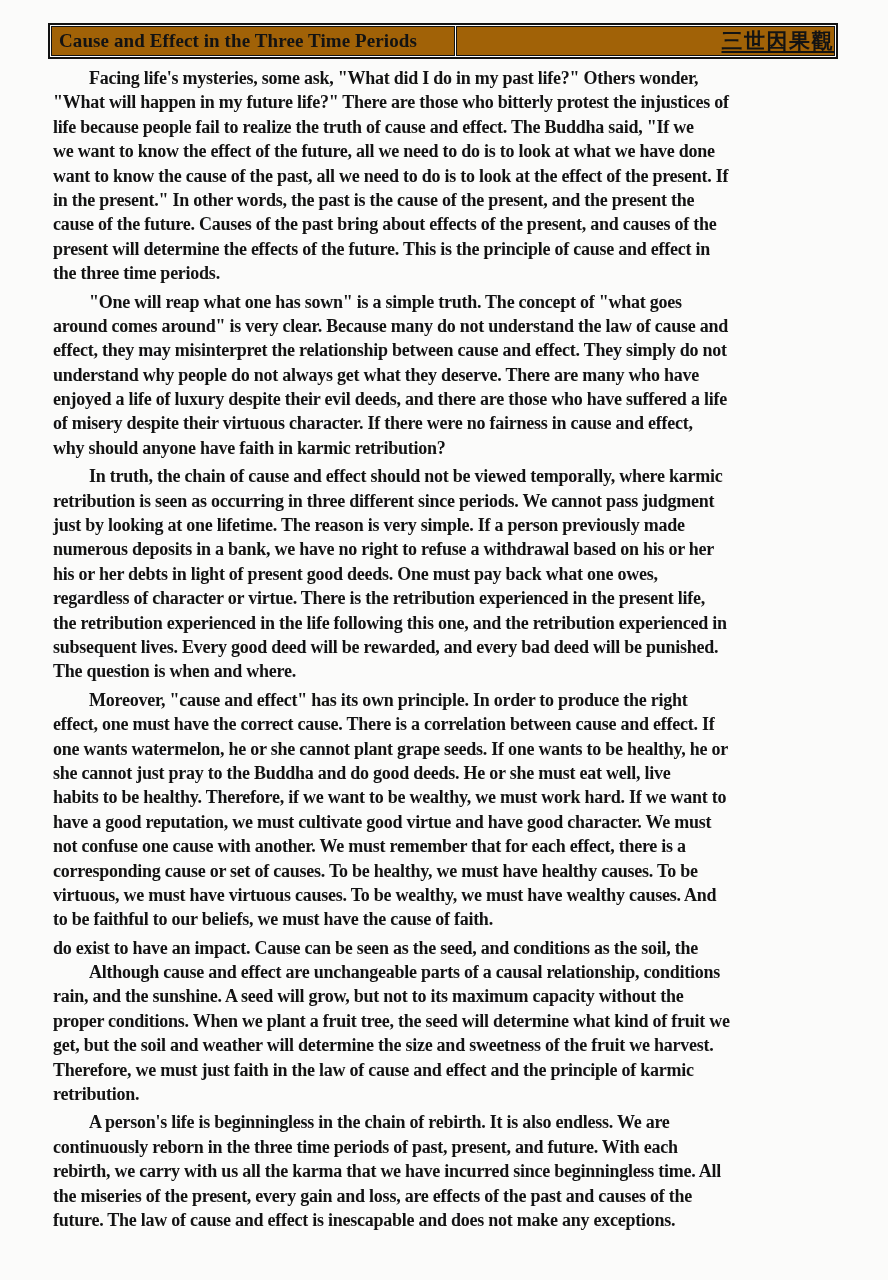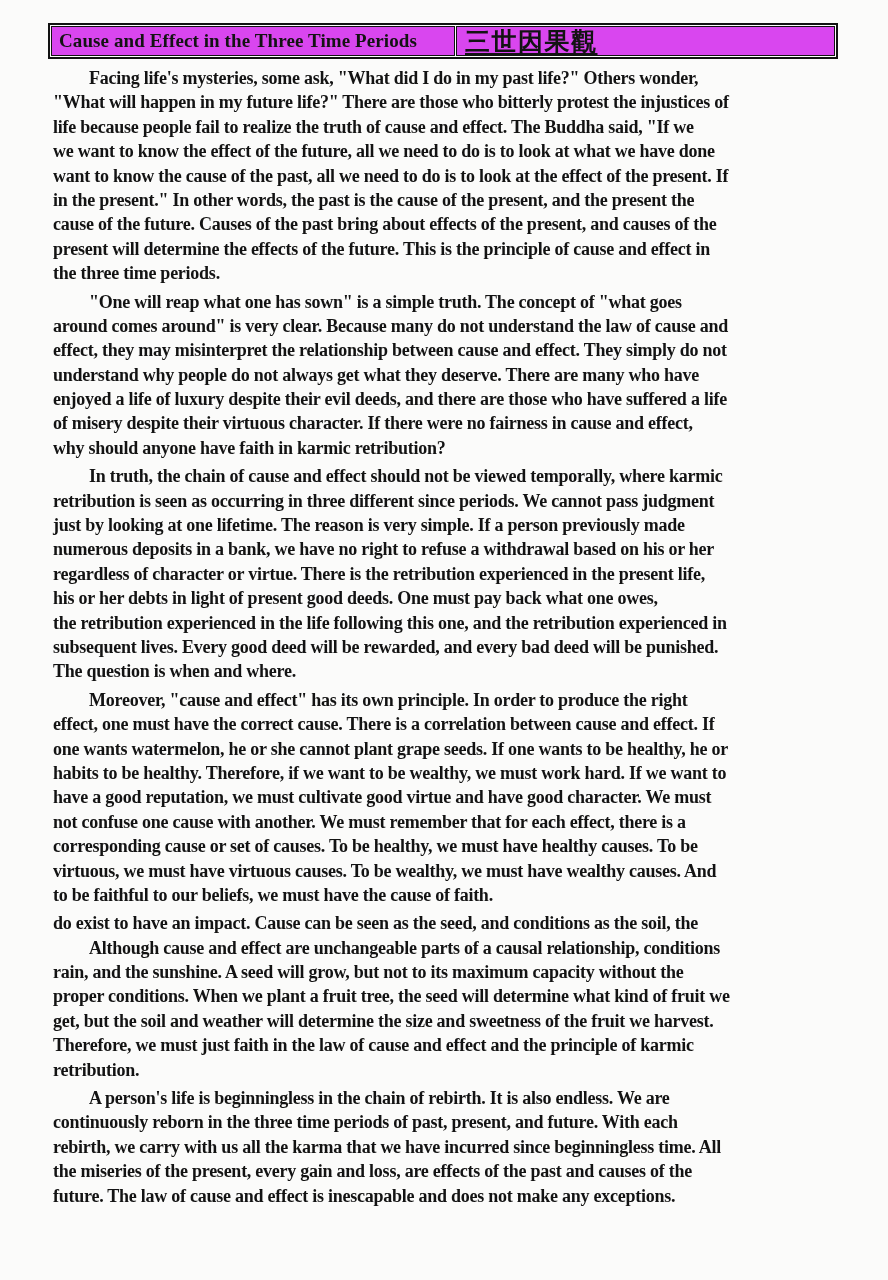--- a/index.html
+++ b/index.html
@@ -23,35 +23,36 @@
     border: 2px solid #121212;
     background: #fdfdfc;
     display: flex;
     gap: 1px;
     padding: 1px;
   }
   .header-cell {
     border: 1px solid #121212;
     display: flex;
     align-items: center;
-    background: #d946ef;
+    background: #a16207;
     box-sizing: border-box;
   }
   .cell-en {
     width: 404px;
     padding-left: 7px;
     font-size: 19px;
     letter-spacing: 0.1px;
     white-space: nowrap;
   }
   .cell-zh {
     flex: 1;
     padding-left: 8px;
-    font-size: 25px;
+    font-size: 21px;
     letter-spacing: 1.5px;
+    justify-content: flex-end;
   }
   .cell-zh .zh-text {
     text-decoration: underline;
     text-decoration-thickness: 2px;
     text-underline-offset: 3px;
   }
   
   .article {
     position: absolute;
     left: 49px;
@@ -99,30 +100,31 @@
       <div class="line">understand why people do not always get what they deserve. There are many who have</div>
       <div class="line">enjoyed a life of luxury despite their evil deeds, and there are those who have suffered a life</div>
       <div class="line">of misery despite their virtuous character. If there were no fairness in cause and effect,</div>
       <div class="line">why should anyone have faith in karmic retribution?</div>
     </div>
     <div class="para">
       <div class="line first">In truth, the chain of cause and effect should not be viewed temporally, where karmic</div>
       <div class="line">retribution is seen as occurring in three different since periods. We cannot pass judgment</div>
       <div class="line">just by looking at one lifetime. The reason is very simple. If a person previously made</div>
       <div class="line">numerous deposits in a bank, we have no right to refuse a withdrawal based on his or her</div>
+      <div class="line">his or her debts in light of present good deeds. One must pay back what one owes,</div>
       <div class="line">regardless of character or virtue. There is the retribution experienced in the present life,</div>
-      <div class="line">his or her debts in light of present good deeds. One must pay back what one owes,</div>
       <div class="line">the retribution experienced in the life following this one, and the retribution experienced in</div>
       <div class="line">subsequent lives. Every good deed will be rewarded, and every bad deed will be punished.</div>
       <div class="line">The question is when and where.</div>
     </div>
     <div class="para">
       <div class="line first">Moreover, "cause and effect" has its own principle. In order to produce the right</div>
       <div class="line">effect, one must have the correct cause. There is a correlation between cause and effect. If</div>
       <div class="line">one wants watermelon, he or she cannot plant grape seeds. If one wants to be healthy, he or</div>
+      <div class="line">she cannot just pray to the Buddha and do good deeds. He or she must eat well, live</div>
       <div class="line">habits to be healthy. Therefore, if we want to be wealthy, we must work hard. If we want to</div>
       <div class="line">have a good reputation, we must cultivate good virtue and have good character. We must</div>
       <div class="line">not confuse one cause with another. We must remember that for each effect, there is a</div>
       <div class="line">corresponding cause or set of causes. To be healthy, we must have healthy causes. To be</div>
       <div class="line">virtuous, we must have virtuous causes. To be wealthy, we must have wealthy causes. And</div>
       <div class="line">to be faithful to our beliefs, we must have the cause of faith.</div>
     </div>
     <div class="para">
       <div class="line">do exist to have an impact. Cause can be seen as the seed, and conditions as the soil, the</div>
       <div class="line first">Although cause and effect are unchangeable parts of a causal relationship, conditions</div>

